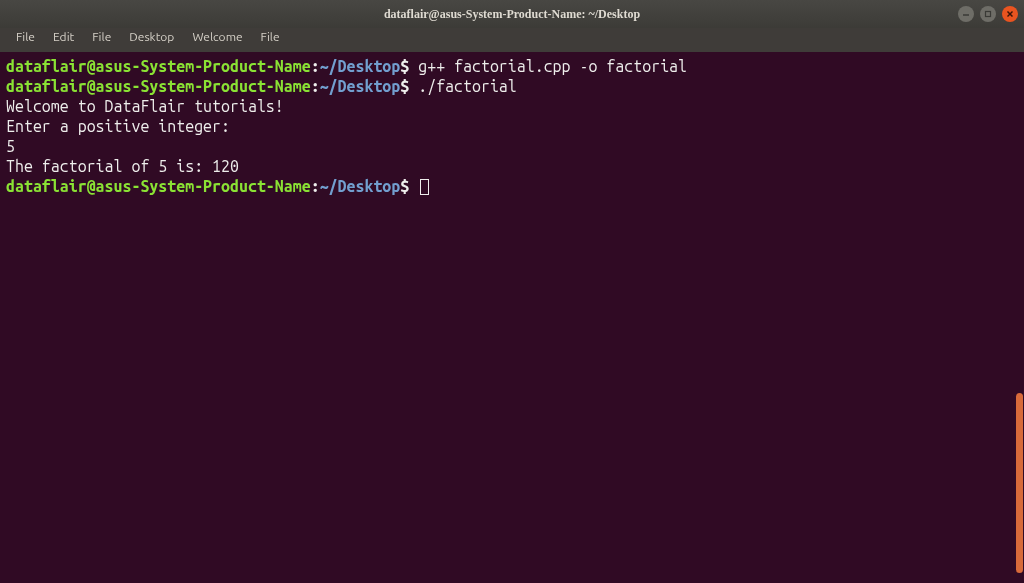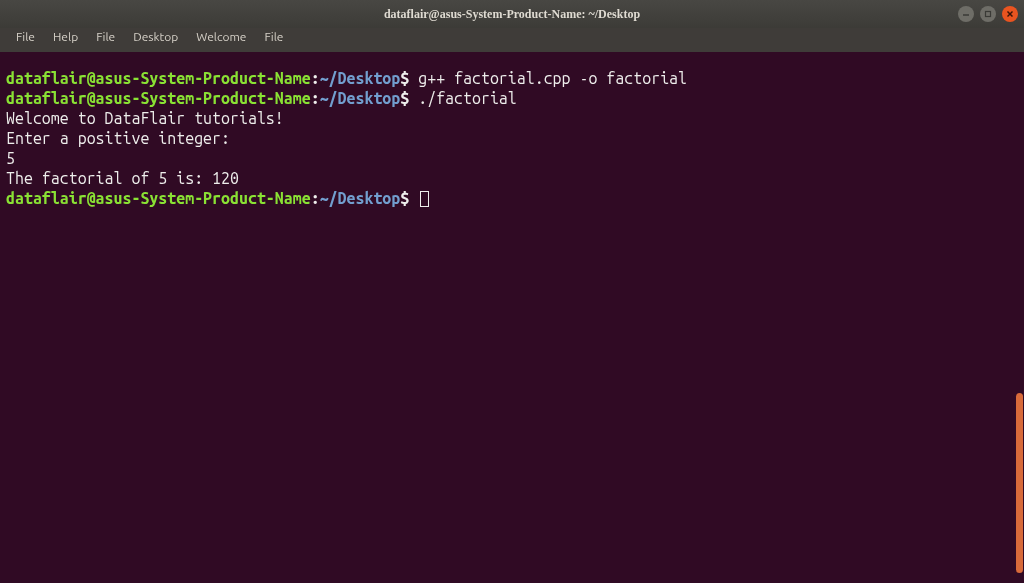--- a/index.html
+++ b/index.html
@@ -67,21 +67,21 @@
     }
     .menu-item {
       color: #d6d1c8;
       font-size: 12px;
       padding: 2px 8px;
       cursor: pointer;
     }
     .terminal-body {
       background: #300a24;
       height: calc(100% - 52px);
-      padding: 16px 6px;
+      padding: 4px 6px;
       font-family: 'Ubuntu Mono', 'DejaVu Sans Mono', monospace;
       font-size: 16px;
       line-height: 20px;
       color: #eeeeec;
       position: relative;
       white-space: pre;
     }
     .prompt-user {
       color: #8ae234;
       font-weight: bold;
@@ -153,21 +153,21 @@
       <svg viewBox="0 0 8 8">
           <line x1="1.5" y1="1.5" x2="6.5" y2="6.5" stroke="#3a1408" stroke-width="1.5"></line>
           <line x1="6.5" y1="1.5" x2="1.5" y2="6.5" stroke="#3a1408" stroke-width="1.5"></line>
         </svg>
     </div>
   </div>
 </div>
 
 <div class="menubar">
   <span class="menu-item">File</span>
-  <span class="menu-item">Help</span>
+  <span class="menu-item">Edit</span>
   <span class="menu-item">File</span>
   <span class="menu-item">Desktop</span>
   <span class="menu-item">Welcome</span>
   <span class="menu-item">File</span>
 </div>
 
 <div class="terminal-body"><span class="line"><span class="prompt-user">dataflair@asus-System-Product-Name</span><span class="prompt-colon">:</span><span class="prompt-path">~</span><span class="prompt-path">/Desktop</span><span class="prompt-dollar">$</span><span class="cmd-text"> g++ factorial.cpp -o factorial</span></span><span class="line"><span class="prompt-user">dataflair@asus-System-Product-Name</span><span class="prompt-colon">:</span><span class="prompt-path">~</span><span class="prompt-path">/Desktop</span><span class="prompt-dollar">$</span><span class="cmd-text"> ./factorial</span></span><span class="line output-text">Welcome to DataFlair tutorials!</span><span class="line output-text"></span><span class="line output-text">Enter a positive integer:</span><span class="line output-text">5</span><span class="line output-text">The factorial of 5 is: 120</span><span class="line"><span class="prompt-user">dataflair@asus-System-Product-Name</span><span class="prompt-colon">:</span><span class="prompt-path">~</span><span class="prompt-path">/Desktop</span><span class="prompt-dollar">$</span><span class="cmd-text"> </span><span class="cursor"></span></span></div>
 
 <div class="scrollbar">
   <div class="scrollbar-thumb"></div>

